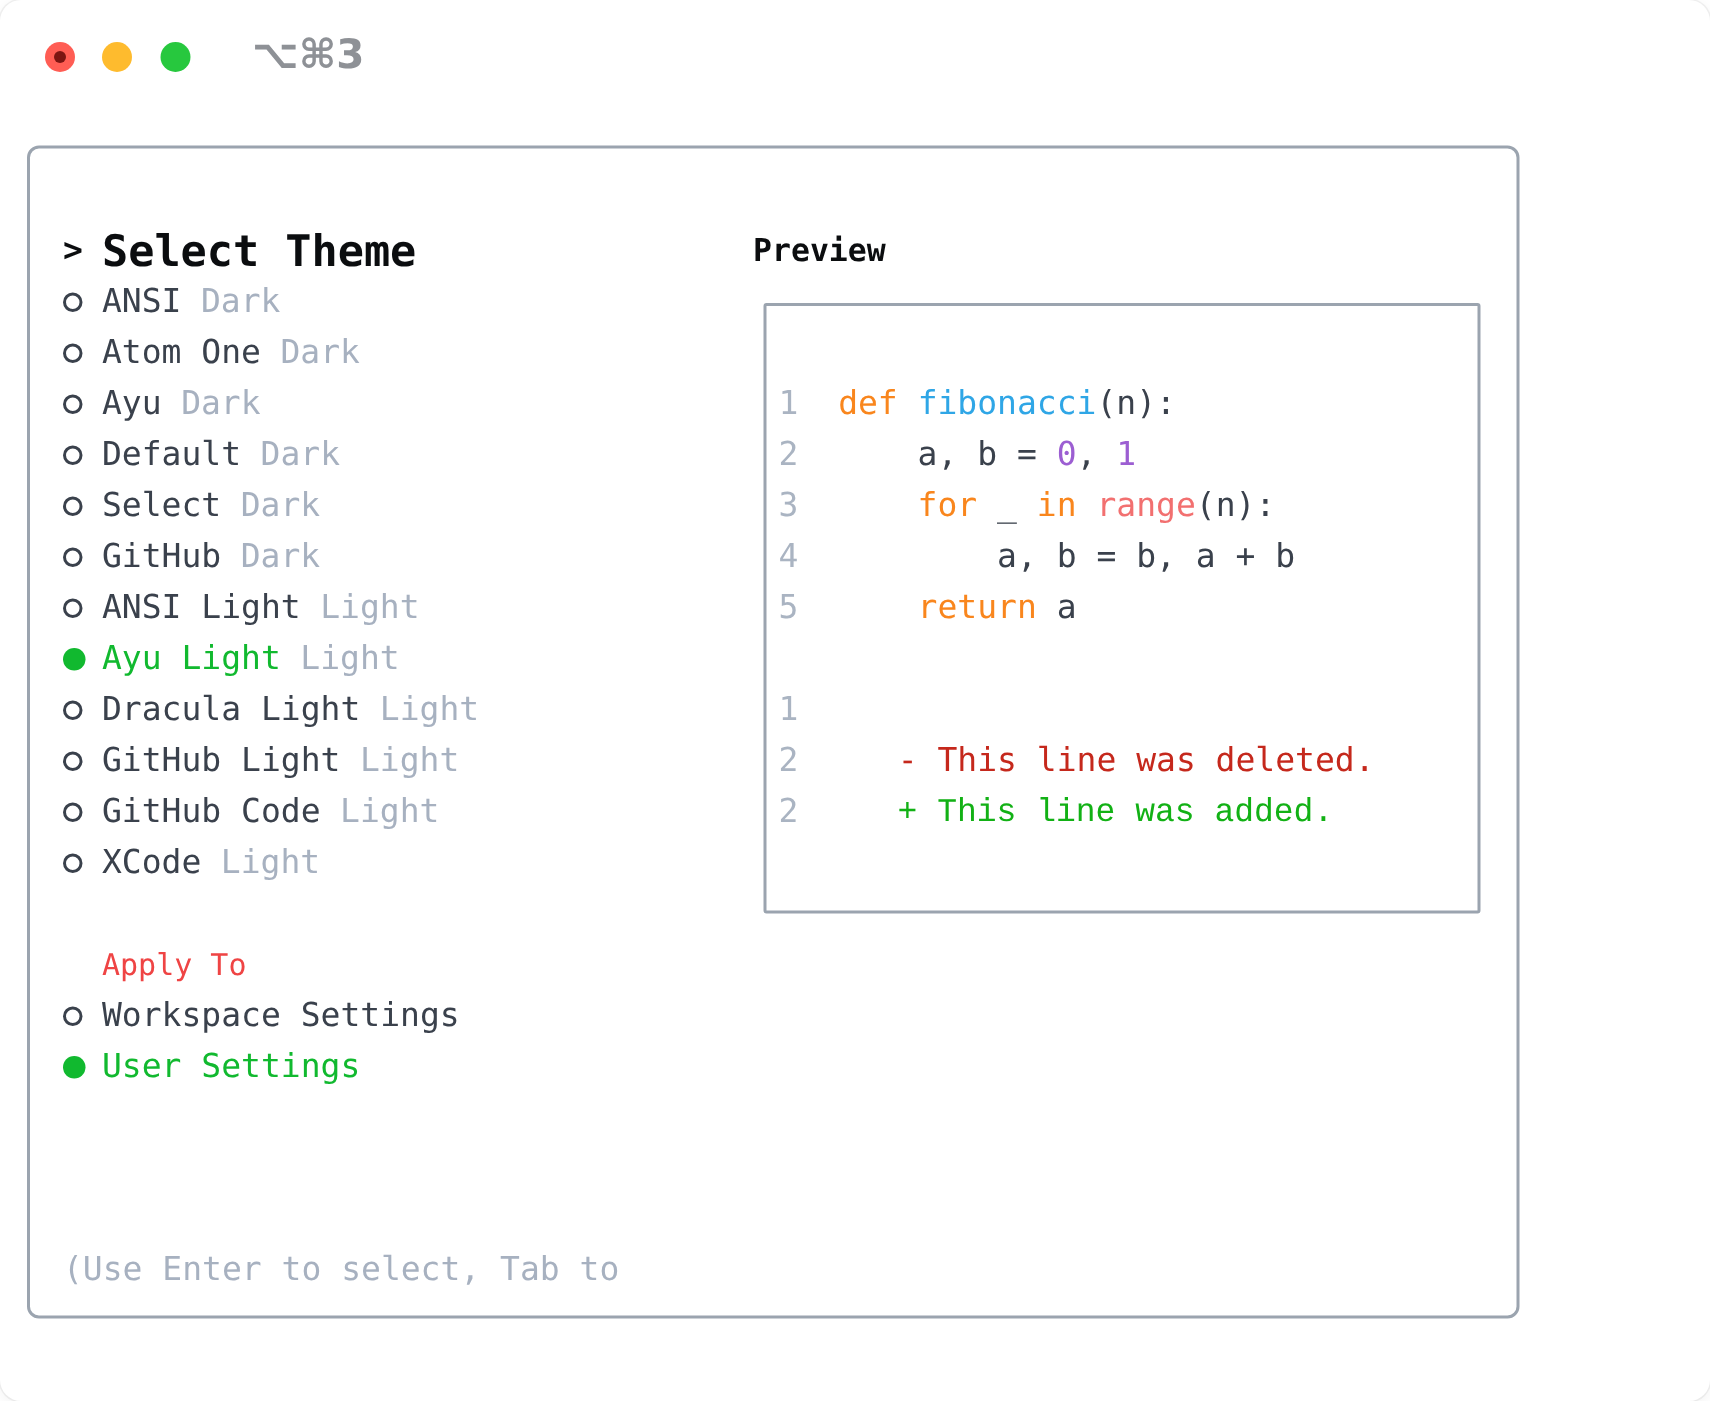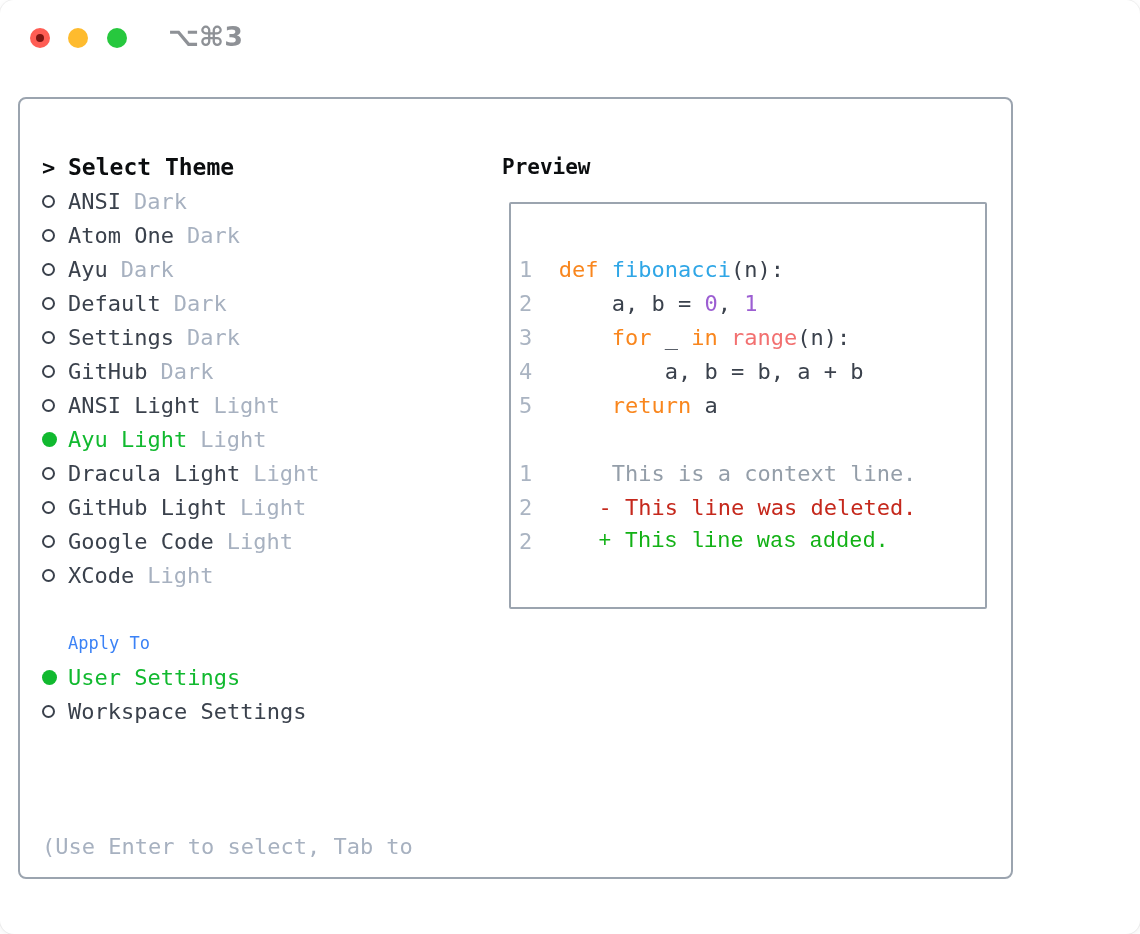--- a/index.html
+++ b/index.html
@@ -30,25 +30,25 @@
   .main-box{
     position:absolute;left:18px;top:97px;width:995px;height:782px;
     border:2px solid var(--border,#9ba4af);
     border-radius:8px;background:#ffffff;
   }
   .row{display:flex;align-items:center;height:34px;font-size:22px;white-space:pre;}
   .marker-cell{width:26px;flex:0 0 26px;display:flex;align-items:center;}
   .ring{width:13px;height:13px;border-radius:50%;border:2px solid var(--fg,#3a414c);}
   .ringfill{width:15px;height:15px;border-radius:50%;background:var(--select_green,#11b92f);}
   .prompt-ch{font-weight:bold;color:var(--heading,#0b0d0f);font-size:22px;}
-  .heading{font-weight:bold;color:var(--heading,#0b0d0f);font-size:23px;}
+  .heading{font-weight:bold;color:var(--heading,#0b0d0f);font-size:29px;}
   .t-name{color:var(--fg,#3a414c);}
   .t-name.selected{color:var(--select_green,#11b92f);}
   .t-variant{color:var(--muted,#a7b1c0);margin-left:13px;}
-  .apply-title{color:#3b82f6;font-size:17px;}
+  .apply-title{color:#ef4444;font-size:20px;}
   .help{position:absolute;left:22px;top:663px;color:var(--muted,#a7b1c0);font-size:22px;line-height:34px;white-space:pre;}
   
   .select-heading-row{position:absolute;left:22px;top:51px;}
   .theme-list{position:absolute;left:22px;top:85px;}
   .apply-heading-row{position:absolute;left:22px;top:527px;}
   .apply-list{position:absolute;left:22px;top:561px;}
   
   .preview-heading{
     position:absolute;left:482px;top:51px;height:34px;display:flex;align-items:center;
     font-weight:bold;font-size:21px;color:var(--heading,#0b0d0f);
@@ -79,55 +79,55 @@
     <div class="row select-heading-row">
       <span class="marker-cell"><span class="prompt-ch">&gt;</span></span>
       <span class="heading">Select Theme</span>
     </div>
 
     <div class="theme-list">
         <div class="row"><span class="marker-cell"><span class="ring"></span></span><span class="t-name">ANSI</span><span class="t-variant">Dark</span></div>
         <div class="row"><span class="marker-cell"><span class="ring"></span></span><span class="t-name">Atom One</span><span class="t-variant">Dark</span></div>
         <div class="row"><span class="marker-cell"><span class="ring"></span></span><span class="t-name">Ayu</span><span class="t-variant">Dark</span></div>
         <div class="row"><span class="marker-cell"><span class="ring"></span></span><span class="t-name">Default</span><span class="t-variant">Dark</span></div>
-        <div class="row"><span class="marker-cell"><span class="ring"></span></span><span class="t-name">Settings</span><span class="t-variant">Dark</span></div>
+        <div class="row"><span class="marker-cell"><span class="ring"></span></span><span class="t-name">Select</span><span class="t-variant">Dark</span></div>
         <div class="row"><span class="marker-cell"><span class="ring"></span></span><span class="t-name">GitHub</span><span class="t-variant">Dark</span></div>
         <div class="row"><span class="marker-cell"><span class="ring"></span></span><span class="t-name">ANSI Light</span><span class="t-variant">Light</span></div>
         <div class="row"><span class="marker-cell"><span class="ringfill"></span></span><span class="t-name selected">Ayu Light</span><span class="t-variant">Light</span></div>
         <div class="row"><span class="marker-cell"><span class="ring"></span></span><span class="t-name">Dracula Light</span><span class="t-variant">Light</span></div>
         <div class="row"><span class="marker-cell"><span class="ring"></span></span><span class="t-name">GitHub Light</span><span class="t-variant">Light</span></div>
-        <div class="row"><span class="marker-cell"><span class="ring"></span></span><span class="t-name">Google Code</span><span class="t-variant">Light</span></div>
+        <div class="row"><span class="marker-cell"><span class="ring"></span></span><span class="t-name">GitHub Code</span><span class="t-variant">Light</span></div>
         <div class="row"><span class="marker-cell"><span class="ring"></span></span><span class="t-name">XCode</span><span class="t-variant">Light</span></div>
       </div>
 
     <div class="row apply-heading-row">
       <span class="marker-cell"></span>
       <span class="apply-title">Apply To</span>
     </div>
 
     <div class="apply-list">
+        <div class="row"><span class="marker-cell"><span class="ring"></span></span><span class="t-name">Workspace Settings</span></div>
         <div class="row"><span class="marker-cell"><span class="ringfill"></span></span><span class="t-name selected">User Settings</span></div>
-        <div class="row"><span class="marker-cell"><span class="ring"></span></span><span class="t-name">Workspace Settings</span></div>
       </div>
 
     <div class="help">
       <div>(Use Enter to select, Tab to</div>
       <div>change focus)</div>
     </div>
 
     <div class="preview-heading">Preview</div>
 
     <div class="preview-box">
       <div class="code">
           <div class="code-row"><span style="color: var(--linenum);">1  </span><span style="color: var(--orange);">def</span><span style="color: var(--fg);"> </span><span style="color: var(--blue); text-align: right;">fibonacci</span><span style="color: var(--fg);">(n):</span></div>
           <div class="code-row"><span style="color: var(--linenum);">2  </span><span style="color: var(--fg);">    a, b = </span><span style="color: var(--purple);">0</span><span style="color: var(--fg);">, </span><span style="color: var(--purple);">1</span></div>
           <div class="code-row"><span style="color: var(--linenum);">3  </span><span style="color: var(--fg);">    </span><span style="color: var(--orange);">for</span><span style="color: var(--fg);"> _ </span><span style="color: var(--orange);">in</span><span style="color: var(--fg);"> </span><span style="color: var(--coral);">range</span><span style="color: var(--fg);">(n):</span></div>
           <div class="code-row"><span style="color: var(--linenum);">4  </span><span style="color: var(--fg);">        a, b = b, a + b</span></div>
           <div class="code-row"><span style="color: var(--linenum);">5  </span><span style="color: var(--fg);">    </span><span style="color: var(--orange);">return</span><span style="color: var(--fg);"> a</span></div>
           <div class="code-row"></div>
-          <div class="code-row"><span style="color: var(--linenum);">1  </span><span style="color: var(--context);">    This is a context line.</span></div>
+          <div class="code-row"><span style="color: var(--linenum);">1  </span></div>
           <div class="code-row"><span style="color: var(--linenum);">2  </span><span style="color: var(--removed);">   - This line was deleted.</span></div>
           <div class="code-row"><span style="color: var(--linenum);">2  </span><span style="color: var(--added); font-family: Liberation Mono, monospace;">   + This line was added.</span></div>
         </div>
     </div>
 
   </div>
 </div>
 
 </body></html>

